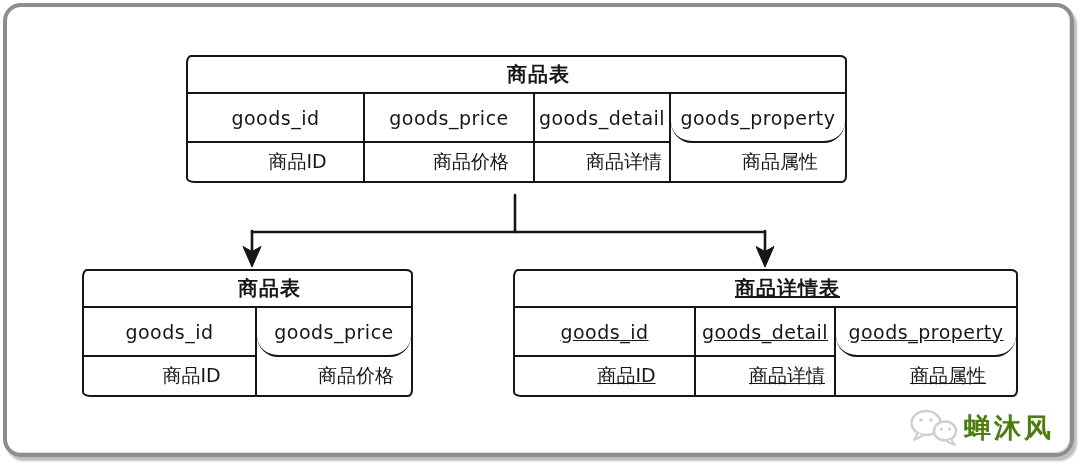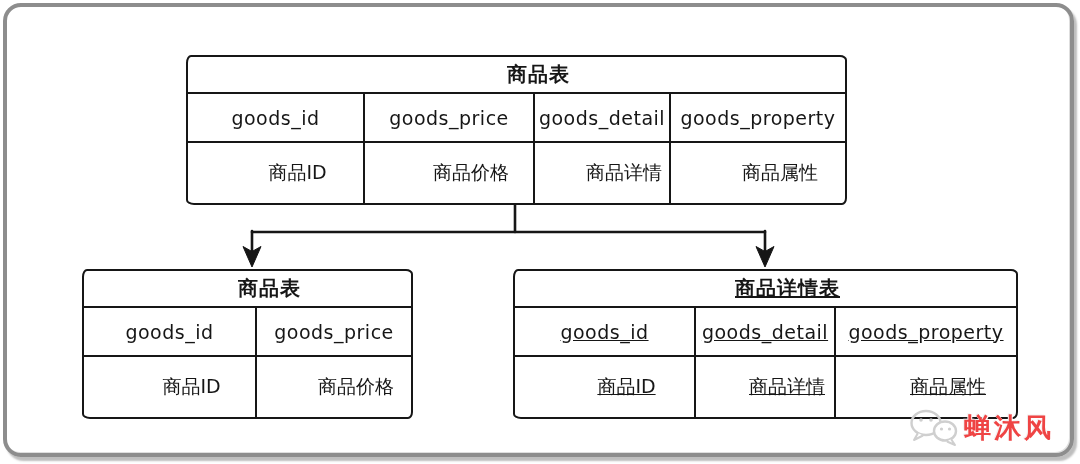--- a/index.html
+++ b/index.html
@@ -42,38 +42,38 @@
     border-bottom: 2.5px solid #161616;
     letter-spacing: 1px;
     padding-left: 44px;
   }
   .row { display: grid; }
   .row .cell {
     display: flex; align-items: center; justify-content: center;
     border-right: 2.5px solid #161616;
     font-size: 19px;
   }
-  .row .cell:last-child { border-right: none; }
+  .row .cell:last-child { border-right: none; border-radius: 21px; }
   .row.r1 .cell { height: 49px; border-bottom: 2.5px solid #161616; letter-spacing: .5px; }
-  .row.r2 .cell { height: 60px; margin-left: 44px; }
+  .row.r2 .cell { height: 38px; margin-left: 44px; }
 
   .tbl.parent { left: 186px; top: 55px;  width: 661px; }
   .tbl.parent .row { grid-template-columns: 177px 170px 136px 1fr; }
 
   .tbl.child-left { left: 82px; top: 269px; width: 331px; }
   .tbl.child-left .row { grid-template-columns: 173px 1fr; }
 
   .tbl.child-right { left: 513px; top: 269px; width: 505px; text-decoration: underline; }
   .tbl.child-right .row { grid-template-columns: 181px 140px 1fr; }
 
   
   .watermark {
     position: absolute; right: 26px; bottom: 16px;
     display: flex; align-items: center; gap: 5px;
-    color: #ef4444; font-size: 27px; font-weight: bold; letter-spacing: 3px;
+    color: #4d7c0f; font-size: 27px; font-weight: bold; letter-spacing: 3px;
     text-shadow: 1px 1px 0 #ffffff, -1px -1px 0 #f2f2f2;
     pointer-events: none;
   }
   .watermark svg { display: block; }
 </style>
 </head>
 <body>
 
 <div class="canvas">
 

